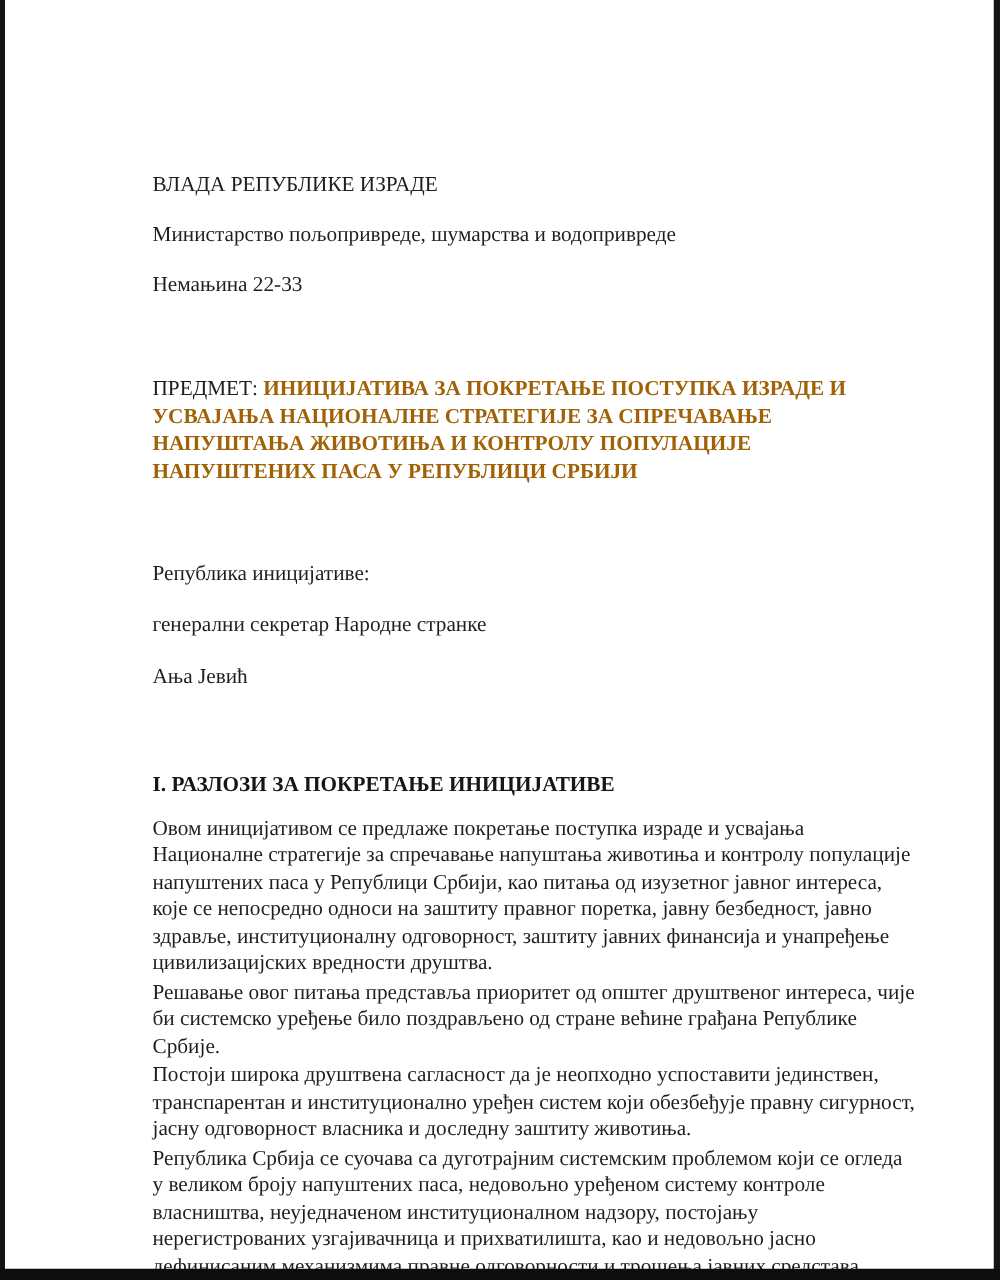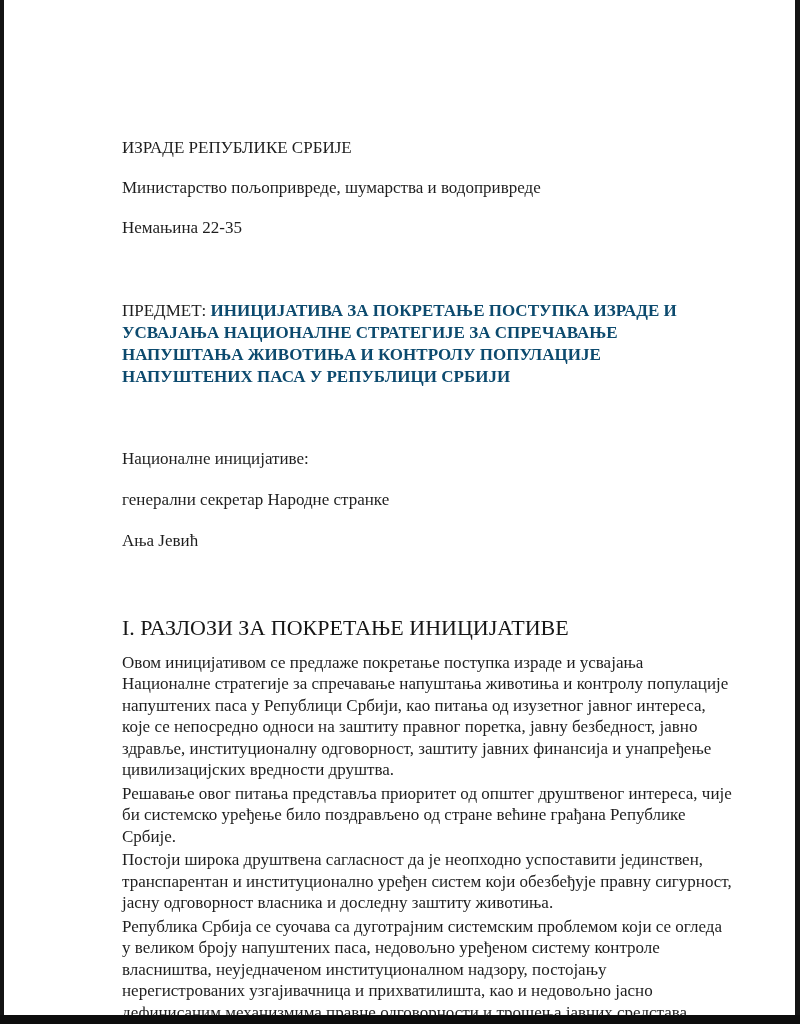--- a/index.html
+++ b/index.html
@@ -52,31 +52,31 @@
     white-space: pre-line;
   }
   .subject {
     margin: 42px 0 0 0;
     line-height: 22px;
     white-space: pre-line;
     font-weight: normal;
   }
   .subject strong {
     font-weight: bold;
-    color: #0c4a6e;
+    color: #a16207;
   }
   .submitter {
     margin: 40px 0 0 0;
     line-height: 20.5px;
     white-space: pre-line;
   }
   .section-heading {
     margin: 45px 0 0 0;
-    font-size: 22px;
-    font-weight: normal;
+    font-size: 17px;
+    font-weight: bold;
     line-height: 21px;
     color: #161616;
   }
   .body-par {
     margin: 14px 0 0 0;
     line-height: 21.5px;
     white-space: pre-line;
     font-family: Liberation Serif, serif;
   }
   .body-par + .body-par {
@@ -84,32 +84,32 @@
   }
 </style>
 </head>
 <body>
 
 <div class="page">
 
   <div class="content">
 
     <div class="recipient">
-      <div>ИЗРАДЕ РЕПУБЛИКЕ СРБИЈЕ</div>
+      <div>ВЛАДА РЕПУБЛИКЕ ИЗРАДЕ</div>
       <div>Министарство пољопривреде, шумарства и водопривреде</div>
-      <div>Немањина 22-35</div>
+      <div>Немањина 22-33</div>
     </div>
 
     <p class="subject"><span>ПРЕДМЕТ:</span> <strong>ИНИЦИЈАТИВА ЗА ПОКРЕТАЊЕ ПОСТУПКА ИЗРАДЕ И
 УСВАЈАЊА НАЦИОНАЛНЕ СТРАТЕГИЈЕ ЗА СПРЕЧАВАЊЕ
 НАПУШТАЊА ЖИВОТИЊА И КОНТРОЛУ ПОПУЛАЦИЈЕ
 НАПУШТЕНИХ ПАСА У РЕПУБЛИЦИ СРБИЈИ</strong></p>
 
     <div class="submitter">
-      <div>Националне иницијативе:</div>
+      <div>Република иницијативе:</div>
       <div>генерални секретар Народне странке</div>
       <div>Ања Јевић</div>
     </div>
 
     <h2 class="section-heading">I. РАЗЛОЗИ ЗА ПОКРЕТАЊЕ ИНИЦИЈАТИВЕ</h2>
 
     <p class="body-par">Овом иницијативом се предлаже покретање поступка израде и усвајања
 Националне стратегије за спречавање напуштања животиња и контролу популације
 напуштених паса у Републици Србији, као питања од изузетног јавног интереса,
 које се непосредно односи на заштиту правног поретка, јавну безбедност, јавно

